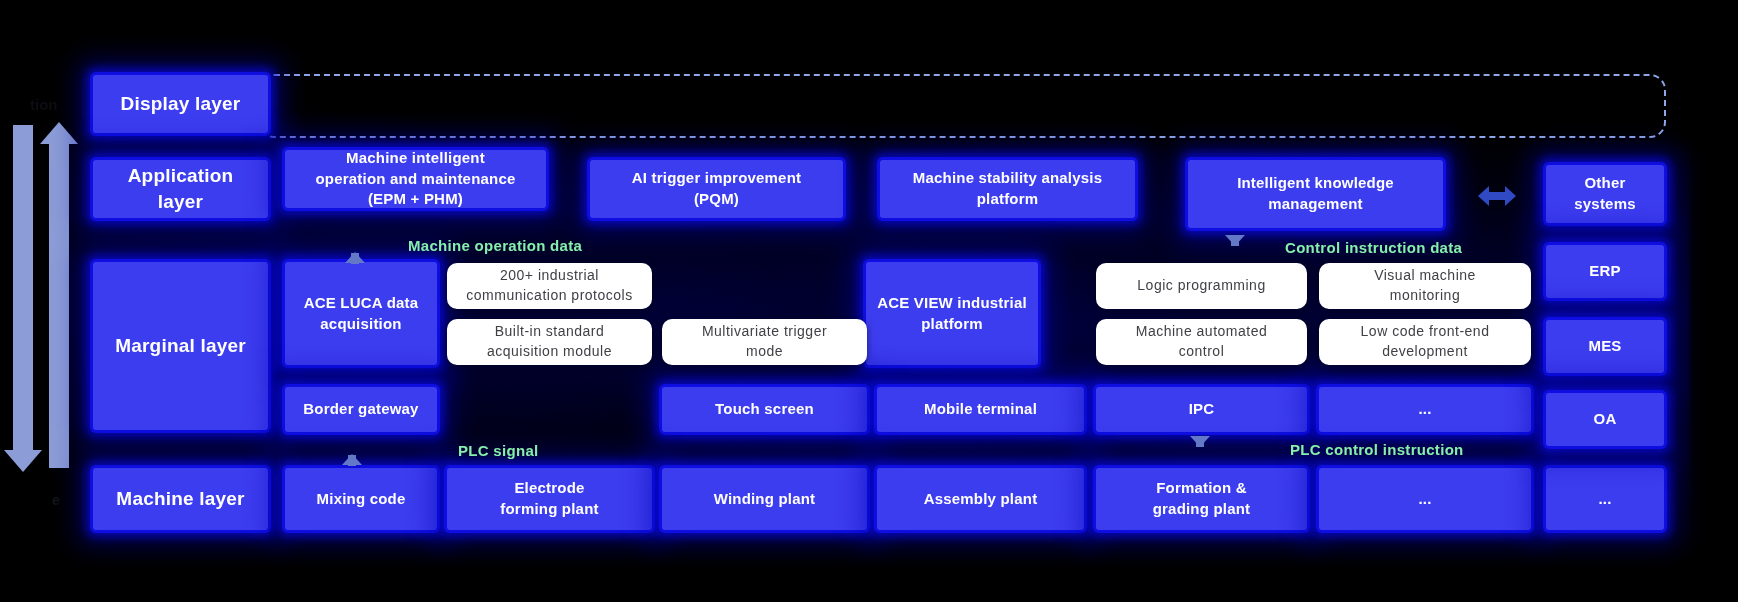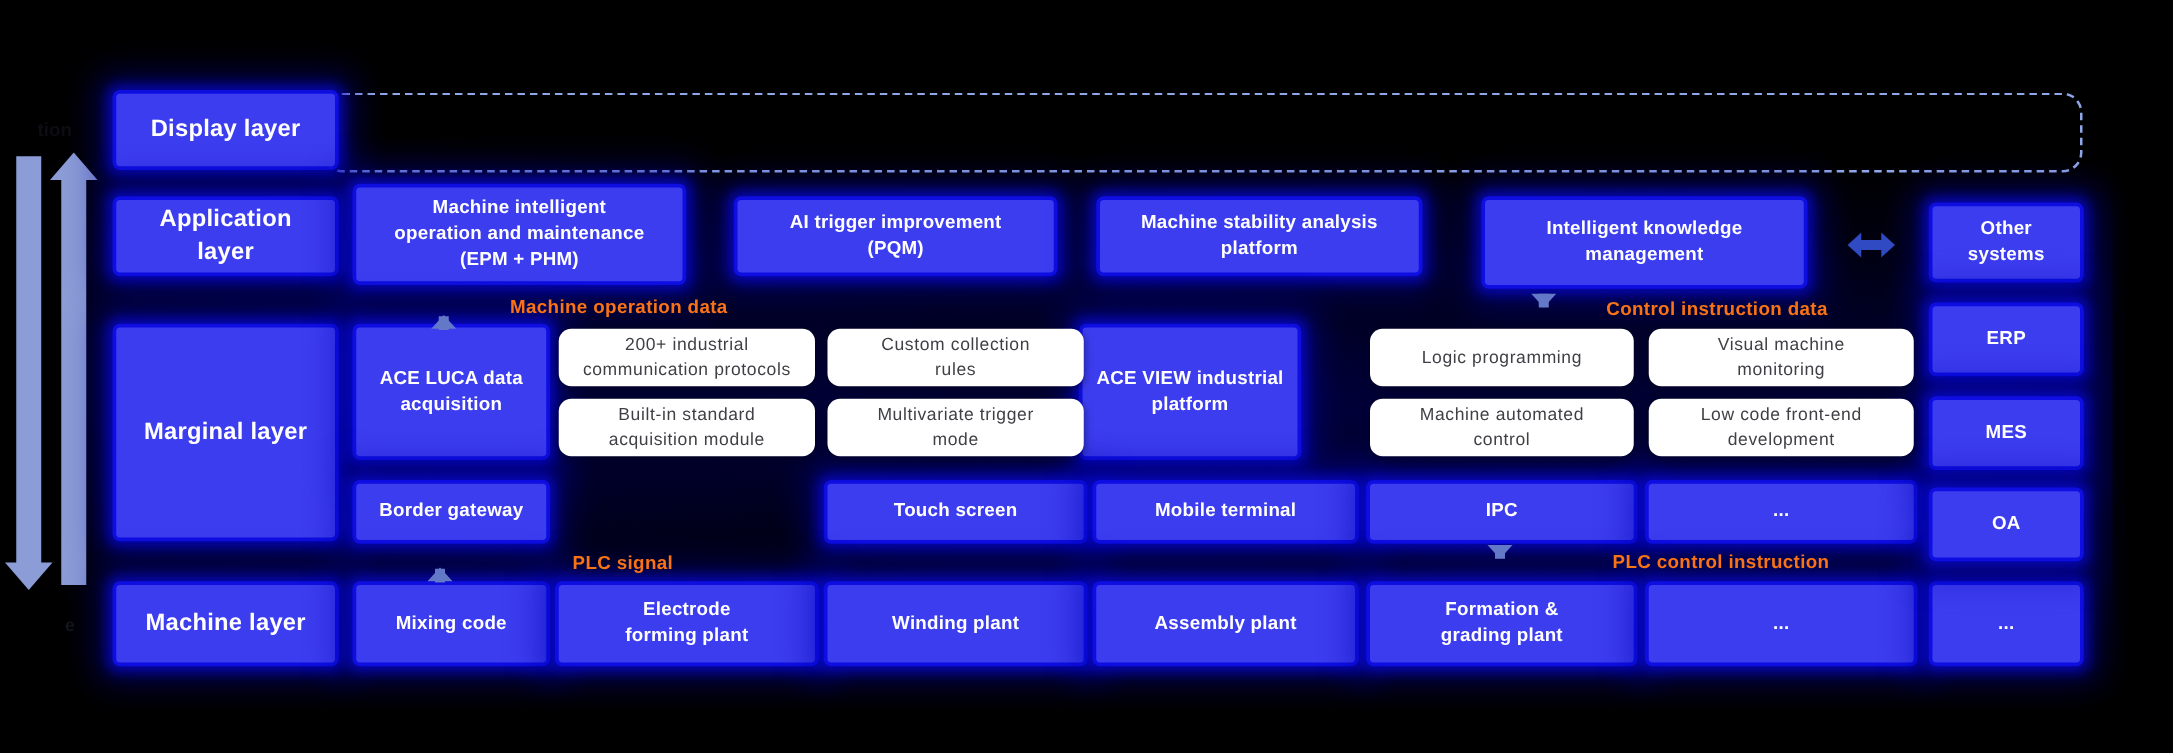--- a/index.html
+++ b/index.html
@@ -24,21 +24,21 @@
   }
   .box.layerbox{font-size:19px;}
   .wbox{
     position:absolute;z-index:3;background:#ffffff;color:#3f3f45;
     display:flex;align-items:center;justify-content:center;text-align:center;
     font-size:14px;line-height:1.42;letter-spacing:.5px;white-space:pre-line;
     border-radius:10px;
     box-shadow:0 2px 7px rgba(0,0,30,0.55);
   }
   .flabel{
-    position:absolute;z-index:4;color:#f97316;font-weight:bold;font-size:15px;letter-spacing:.3px;
+    position:absolute;z-index:4;color:#86efac;font-weight:bold;font-size:15px;letter-spacing:.3px;
   }
   .dashed-frame{
     position:absolute;z-index:1;border:2px dashed #8fa6e8;border-radius:16px;background:transparent;
   }
   .frag{position:absolute;z-index:6;font-weight:bold;}
   
   .bigshaft{position:absolute;z-index:2;background:#8b9cd6;}
   .bighead-down{position:absolute;z-index:2;width:0;height:0;
     border-left:19px solid transparent;border-right:19px solid transparent;border-top:22px solid #8b9cd6;}
   .bighead-up{position:absolute;z-index:2;width:0;height:0;
@@ -74,21 +74,21 @@
 
   <div class="frag" style="left:30px;top:96px;font-size:15px;color:#0c0c12">tion</div>
   <div class="frag" style="left:52px;top:492px;font-size:14px;color:#14141c">e</div>
 
   <div class="box layerbox" style="left:93px;top:75px;width:175px;height:58px">Display layer</div>
   <div class="box layerbox" style="left:93px;top:160px;width:175px;height:58px">Application
 layer</div>
   <div class="box layerbox" style="left:93px;top:262px;width:175px;height:168px">Marginal layer</div>
   <div class="box layerbox" style="left:93px;top:468px;width:175px;height:62px">Machine layer</div>
 
-  <div class="box" style="left:285px;top:150px;width:261px;height:75px">Machine intelligent
+  <div class="box" style="left:285px;top:150px;width:261px;height:58px">Machine intelligent
 operation and maintenance
 (EPM + PHM)</div>
   <div class="box" style="left:590px;top:160px;width:253px;height:58px">AI trigger improvement
 (PQM)</div>
   <div class="box" style="left:880px;top:160px;width:255px;height:58px">Machine stability analysis
 platform</div>
   <div class="box" style="left:1188px;top:160px;width:255px;height:68px">Intelligent knowledge
 management</div>
   <div class="box" style="left:1546px;top:165px;width:118px;height:58px">Other
 systems</div>
@@ -111,22 +111,20 @@
     <span class="head-down"></span>
   </div>
 
   <div class="box" style="left:285px;top:262px;width:152px;height:103px">ACE LUCA data
 acquisition</div>
   <div class="box" style="left:866px;top:262px;width:172px;height:103px">ACE VIEW industrial
 platform</div>
 
   <div class="wbox" style="left:447px;top:263px;width:205px;height:46px">200+ industrial
 communication protocols</div>
-  <div class="wbox" style="left:662px;top:263px;width:205px;height:46px">Custom collection
-rules</div>
   <div class="wbox" style="left:447px;top:319px;width:205px;height:46px">Built-in standard
 acquisition module</div>
   <div class="wbox" style="left:662px;top:319px;width:205px;height:46px">Multivariate trigger
 mode</div>
   <div class="wbox" style="left:1096px;top:263px;width:211px;height:46px">Logic programming</div>
   <div class="wbox" style="left:1319px;top:263px;width:212px;height:46px">Visual machine
 monitoring</div>
   <div class="wbox" style="left:1096px;top:319px;width:211px;height:46px">Machine automated
 control</div>
   <div class="wbox" style="left:1319px;top:319px;width:212px;height:46px">Low code front-end

